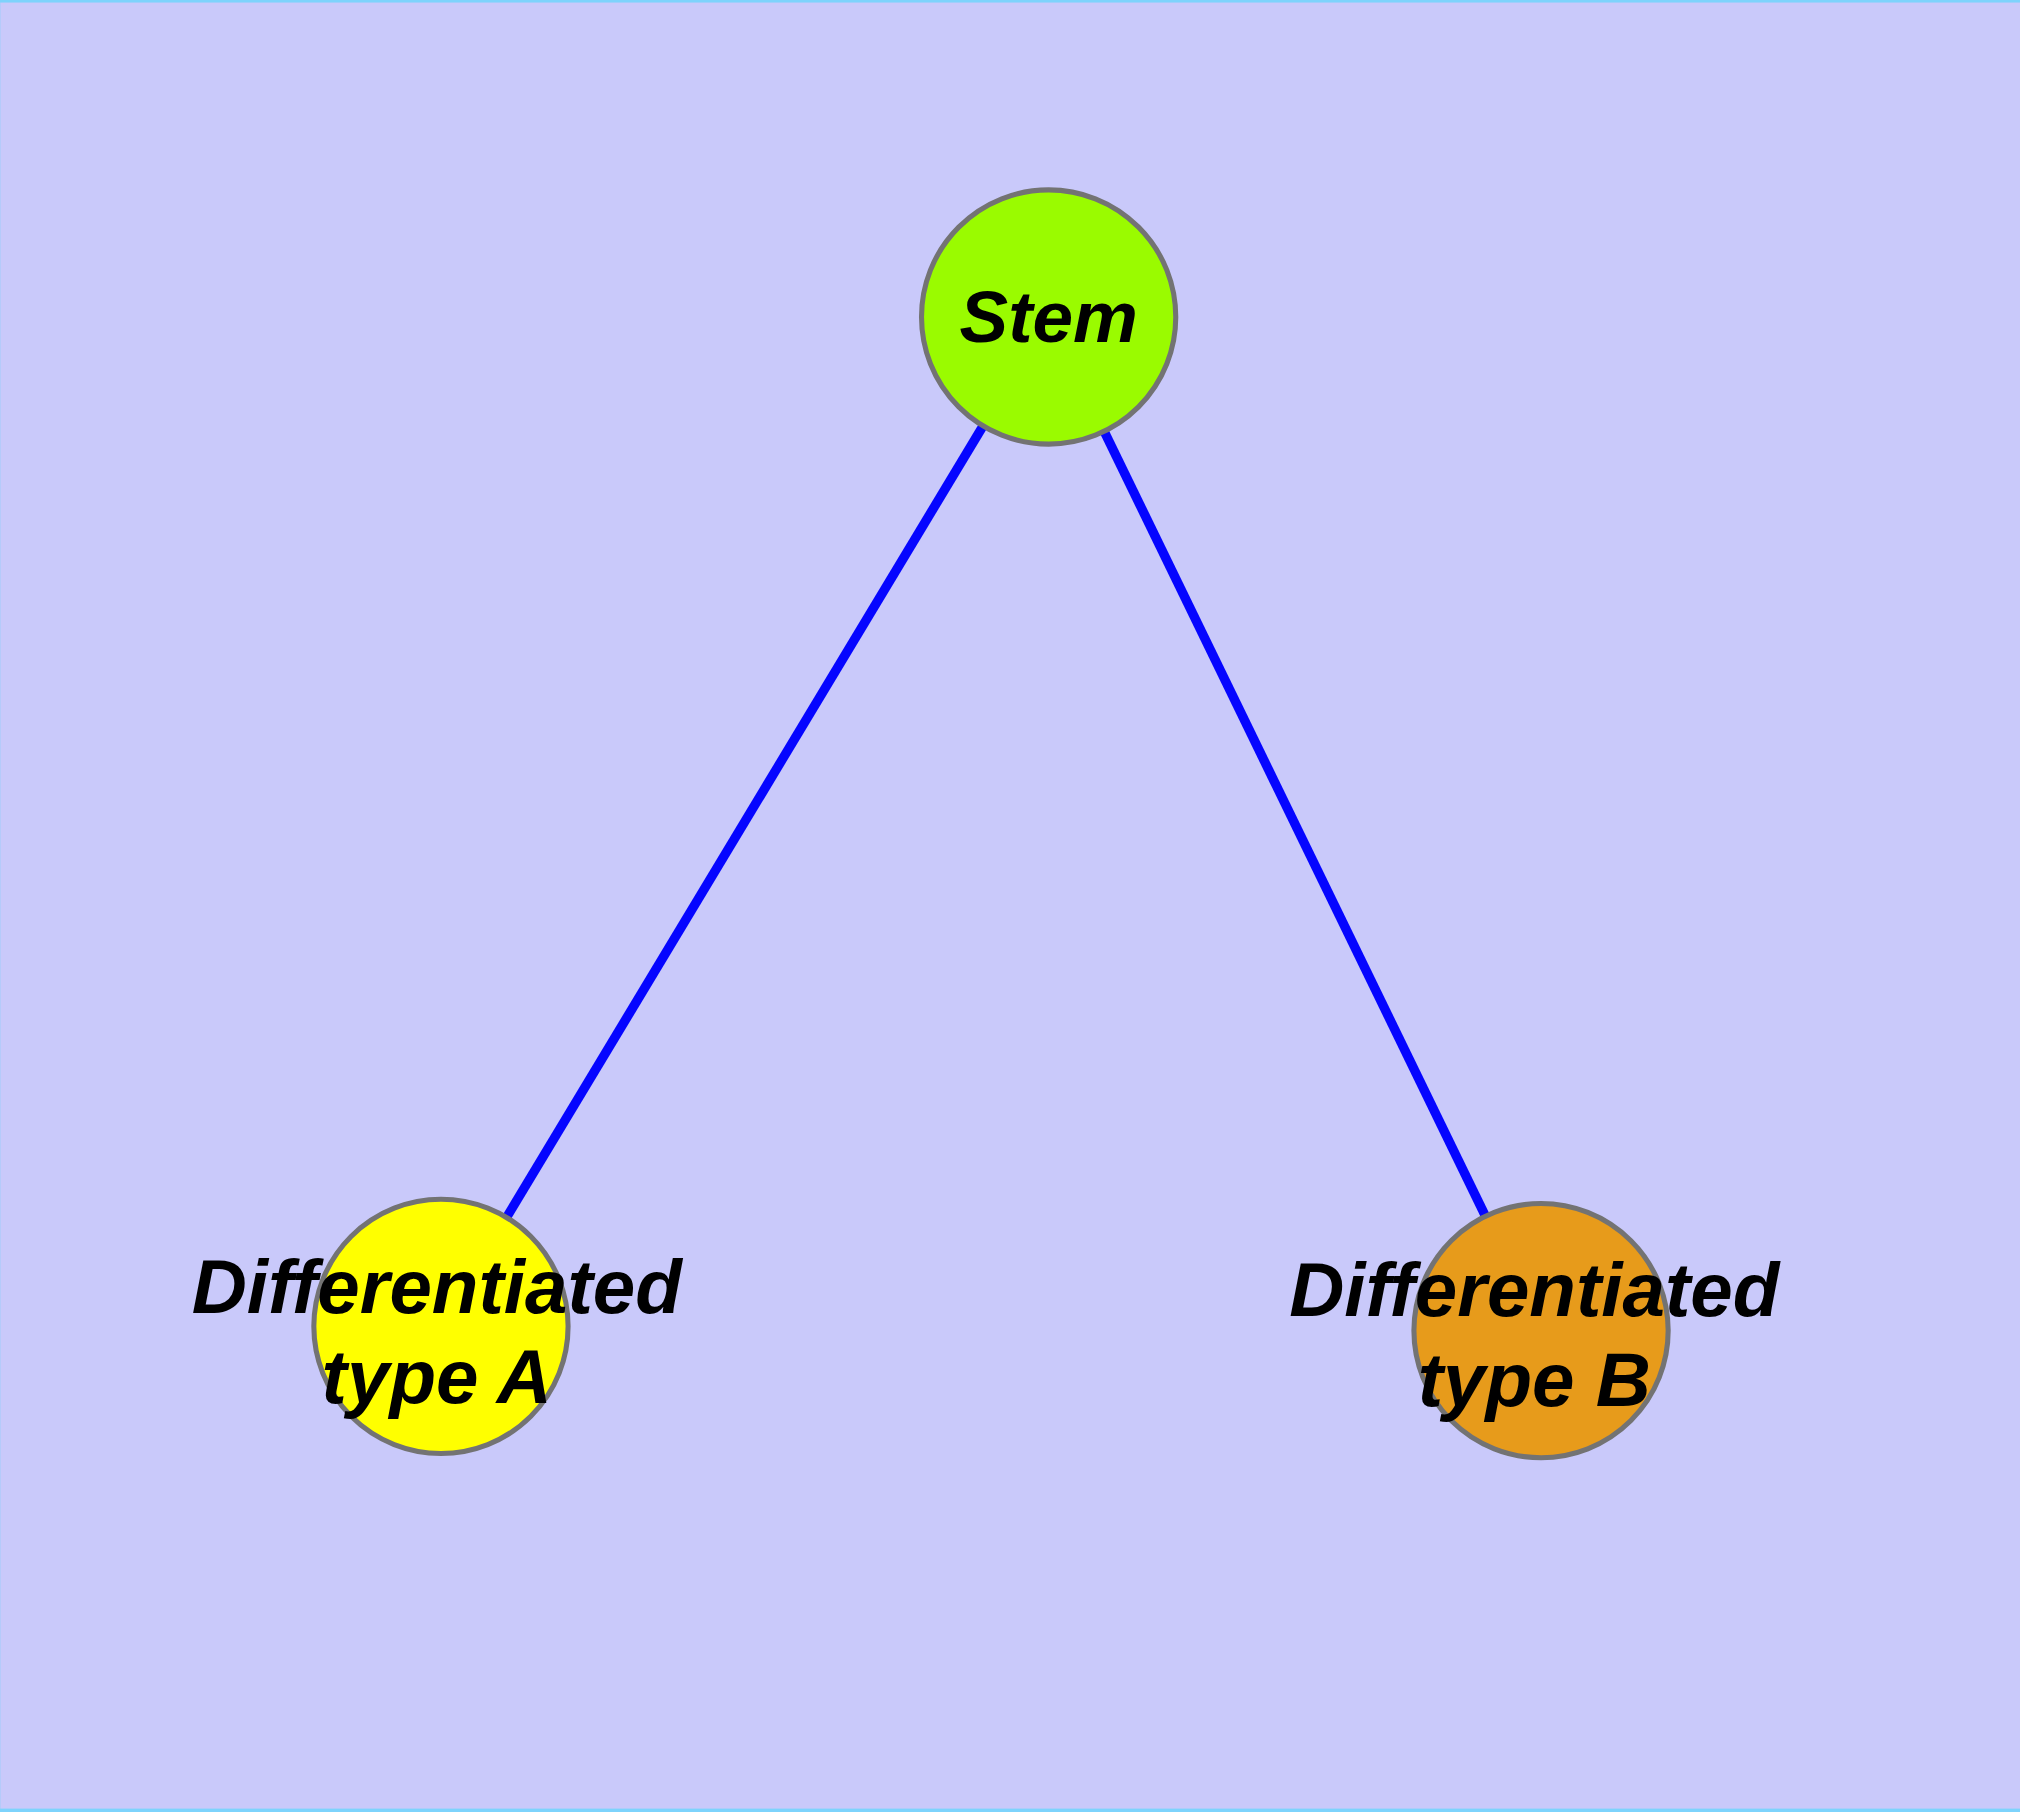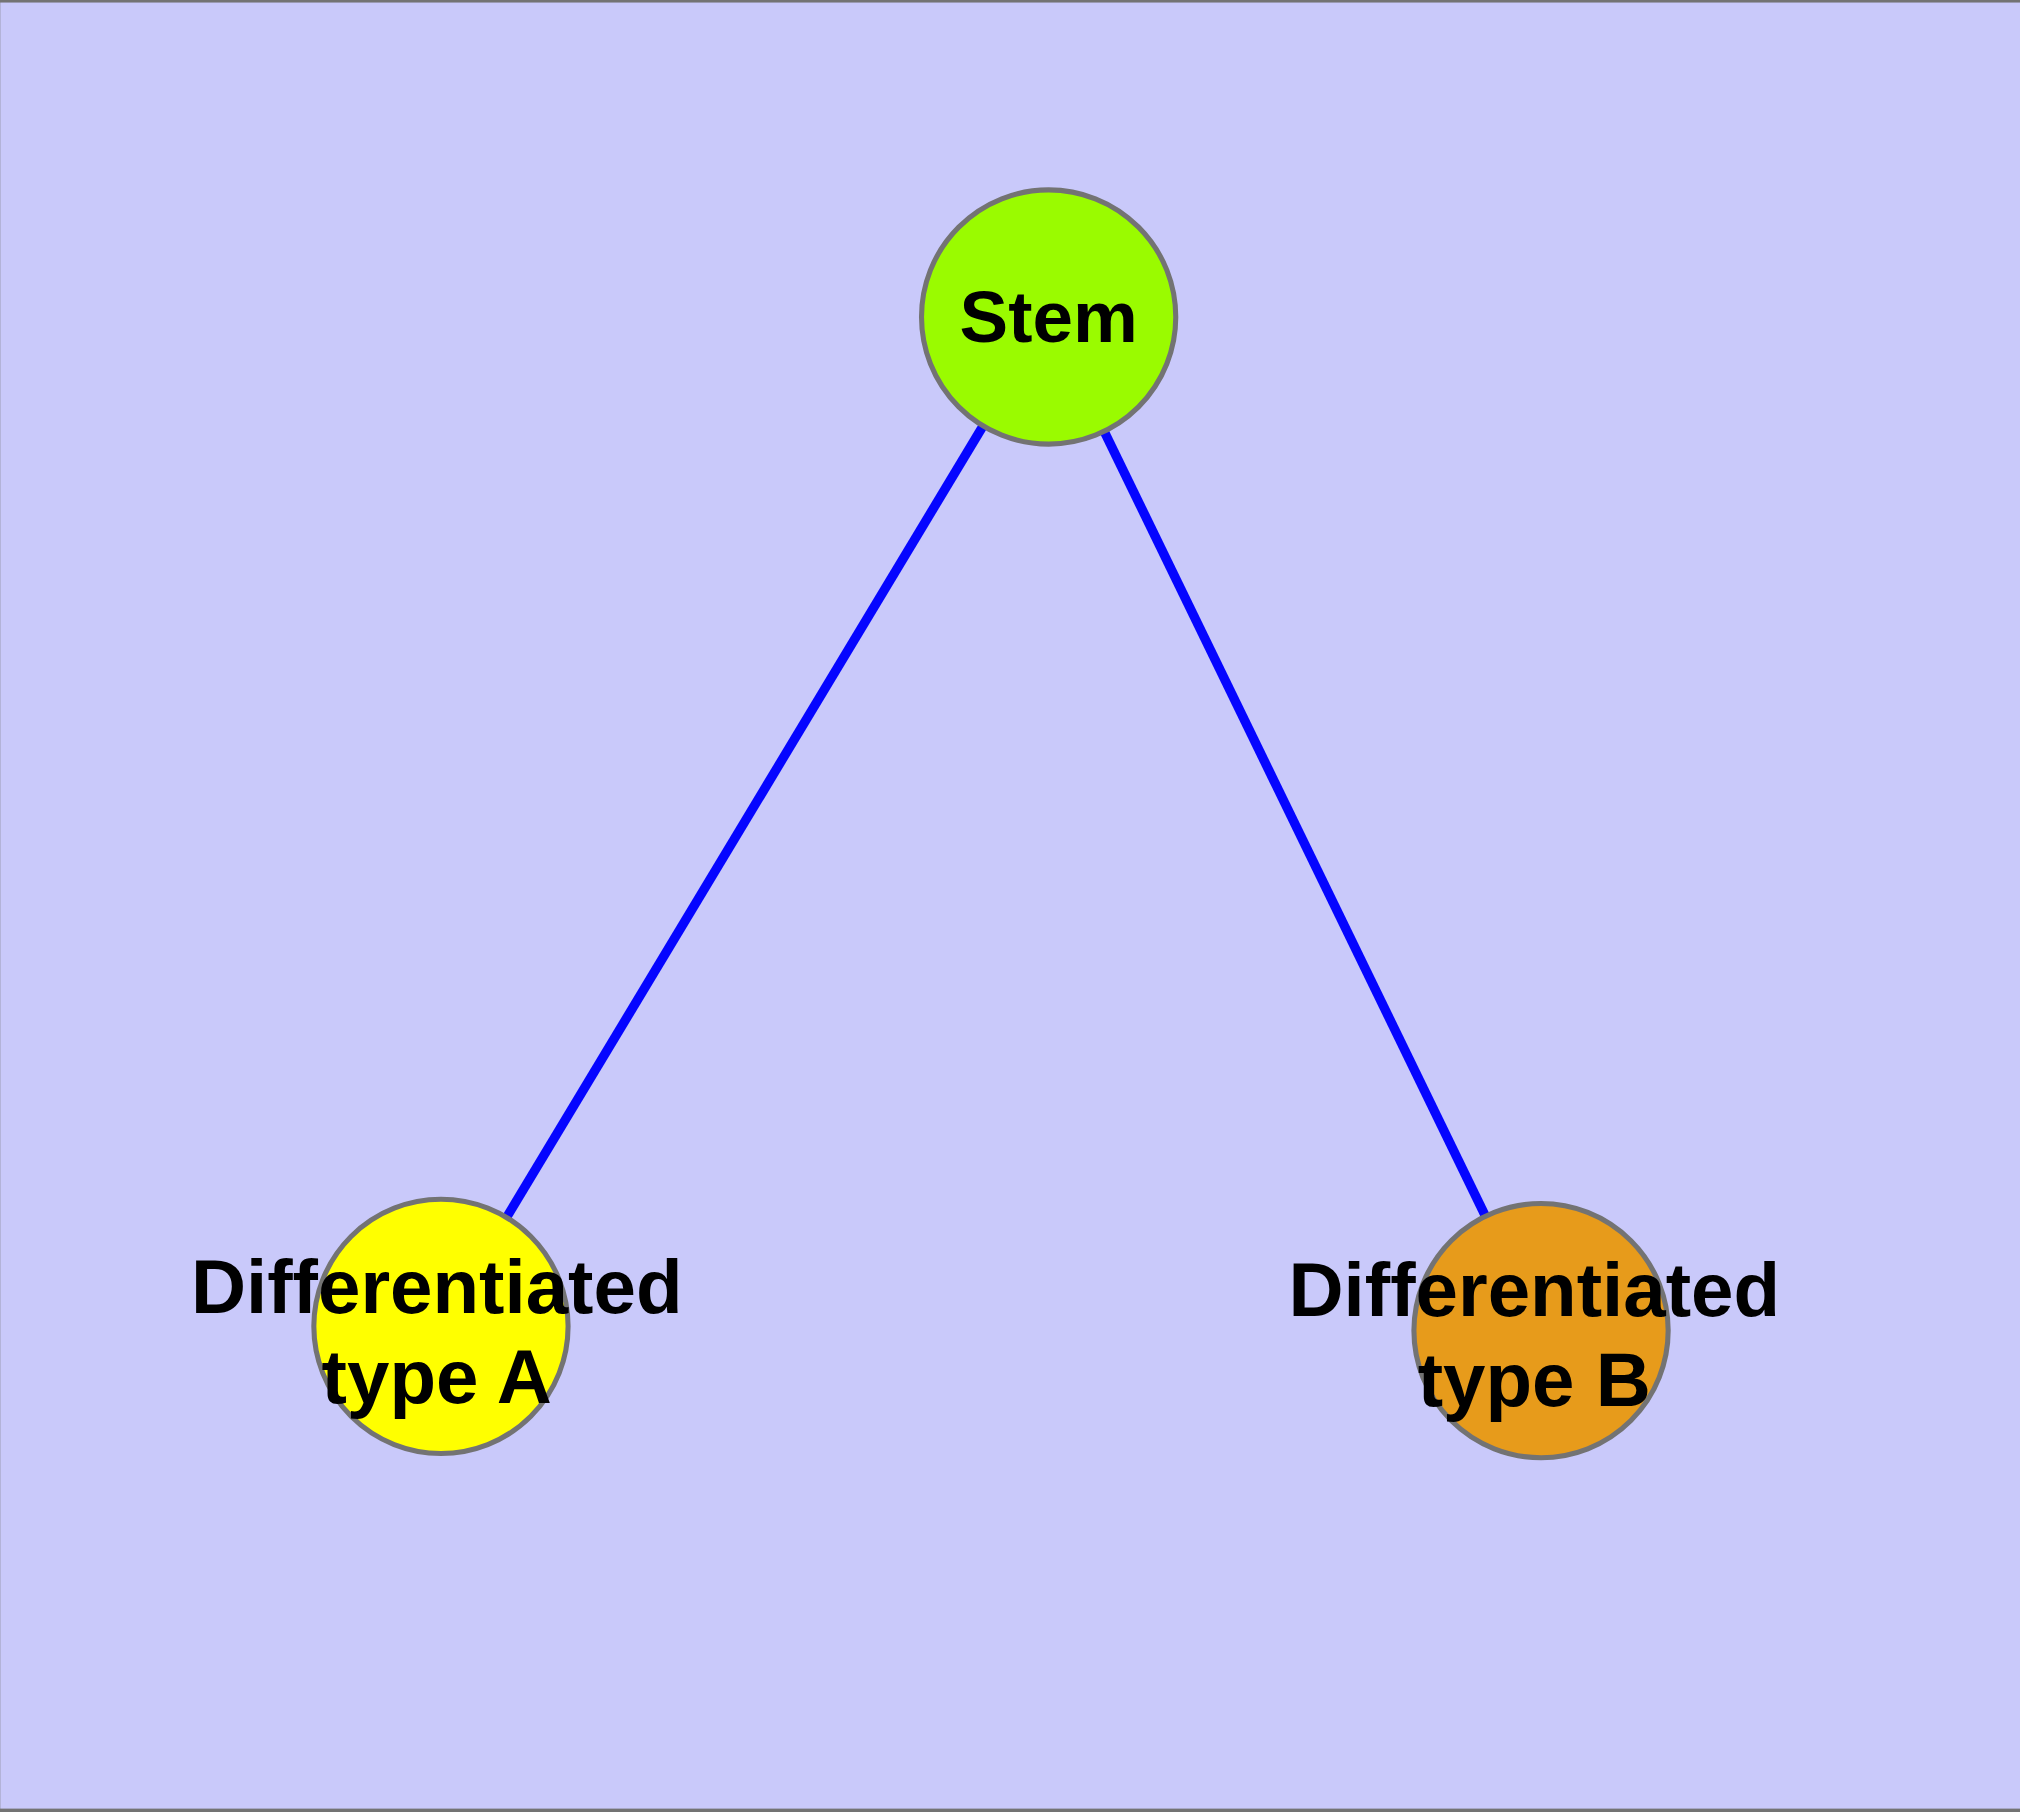--- a/index.html
+++ b/index.html
@@ -5,22 +5,23 @@
   html, body {
     margin: 0;
     padding: 0;
     background: #ffffff;
     font-family: "Liberation Sans", sans-serif;
   }
   .stage {
     position: relative;
     width: 2021px;
     height: 1812px;
-    background: #737373;
+    background: #7dd3fc;
     overflow: hidden;
+    font-style: italic;
   }
   svg { display: block; }
   .node-label {
     font-family: "Liberation Sans", sans-serif;
     font-weight: bold;
     text-anchor: middle;
   }
 </style>
 </head>
 <body>

